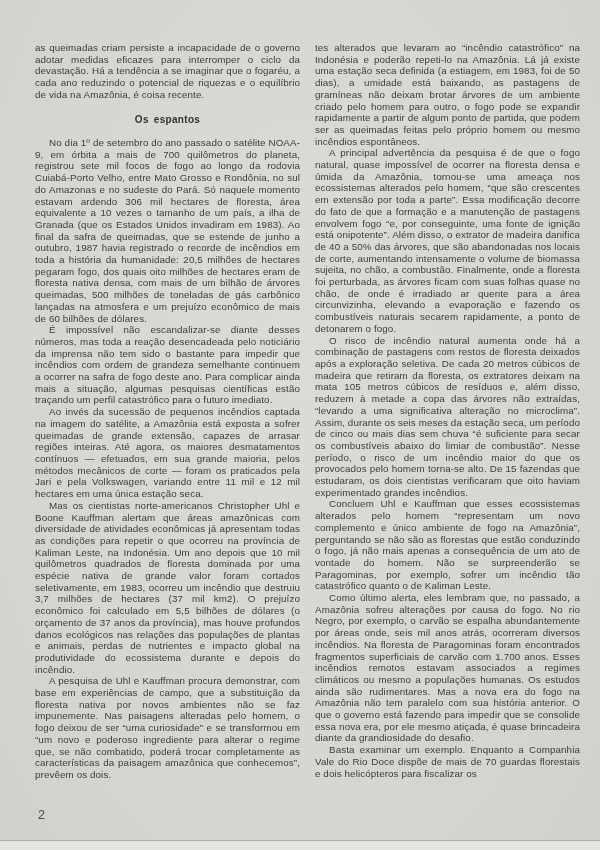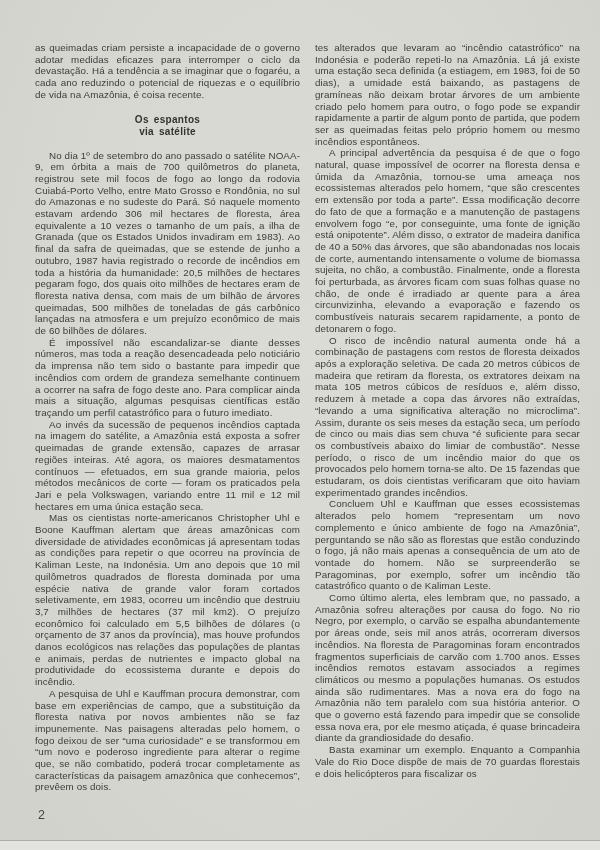--- a/index.html
+++ b/index.html
@@ -68,21 +68,20 @@
 </head>
 <body>
 
 <div class="page">
   <div class="columns">
 
     <div class="col">
       <p class="cont">as queimadas criam persiste a incapacidade de o governo adotar medidas eficazes para interromper o ciclo da devastação. Há a tendência a se imaginar que o fogaréu, a cada ano reduzindo o potencial de riquezas e o equilíbrio de vida na Amazônia, é coisa recente.</p>
       <div class="heading">
         <div>Os espantos</div>
-        <div>via satélite</div>
       </div>
       <p>No dia 1º de setembro do ano passado o satélite NOAA-9, em órbita a mais de 700 quilômetros do planeta, registrou sete mil focos de fogo ao longo da rodovia Cuiabá-Porto Velho, entre Mato Grosso e Rondônia, no sul do Amazonas e no sudeste do Pará. Só naquele momento estavam ardendo 306 mil hectares de floresta, área equivalente a 10 vezes o tamanho de um país, a ilha de Granada (que os Estados Unidos invadiram em 1983). Ao final da safra de queimadas, que se estende de junho a outubro, 1987 havia registrado o recorde de incêndios em toda a história da humanidade: 20,5 milhões de hectares pegaram fogo, dos quais oito milhões de hectares eram de floresta nativa densa, com mais de um bilhão de árvores queimadas, 500 milhões de toneladas de gás carbônico lançadas na atmosfera e um prejuízo econômico de mais de 60 bilhões de dólares.</p>
       <p>É impossível não escandalizar-se diante desses números, mas toda a reação desencadeada pelo noticiário da imprensa não tem sido o bastante para impedir que incêndios com ordem de grandeza semelhante continuem a ocorrer na safra de fogo deste ano. Para complicar ainda mais a situação, algumas pesquisas científicas estão traçando um perfil catastrófico para o futuro imediato.</p>
       <p>Ao invés da sucessão de pequenos incêndios captada na imagem do satélite, a Amazônia está exposta a sofrer queimadas de grande extensão, capazes de arrasar regiões inteiras. Até agora, os maiores desmatamentos contínuos — efetuados, em sua grande maioria, pelos métodos mecânicos de corte — foram os praticados pela Jari e pela Volkswagen, variando entre 11 mil e 12 mil hectares em uma única estação seca.</p>
       <p>Mas os cientistas norte-americanos Christopher Uhl e Boone Kauffman alertam que áreas amazônicas com diversidade de atividades econômicas já apresentam todas as condições para repetir o que ocorreu na província de Kaliman Leste, na Indonésia. Um ano depois que 10 mil quilômetros quadrados de floresta dominada por uma espécie nativa de grande valor foram cortados seletivamente, em 1983, ocorreu um incêndio que destruiu 3,7 milhões de hectares (37 mil km2). O prejuízo econômico foi calculado em 5,5 bilhões de dólares (o orçamento de 37 anos da província), mas houve profundos danos ecológicos nas relações das populações de plantas e animais, perdas de nutrientes e impacto global na produtividade do ecossistema durante e depois do incêndio.</p>
       <p>A pesquisa de Uhl e Kauffman procura demonstrar, com base em experiências de campo, que a substituição da floresta nativa por novos ambientes não se faz impunemente. Nas paisagens alteradas pelo homem, o fogo deixou de ser “uma curiosidade” e se transformou em “um novo e poderoso ingrediente para alterar o regime que, se não combatido, poderá trocar completamente as características da paisagem amazônica que conhecemos”, prevêem os dois.</p>
     </div>
 
     <div class="col">
       <p class="cont">tes alterados que levaram ao “incêndio catastrófico” na Indonésia e poderão repeti-lo na Amazônia. Lá já existe uma estação seca definida (a estiagem, em 1983, foi de 50 dias), a umidade está baixando, as pastagens de gramíneas não deixam brotar árvores de um ambiente criado pelo homem para outro, o fogo pode se expandir rapidamente a partir de algum ponto de partida, que podem ser as queimadas feitas pelo próprio homem ou mesmo incêndios espontâneos.</p>

